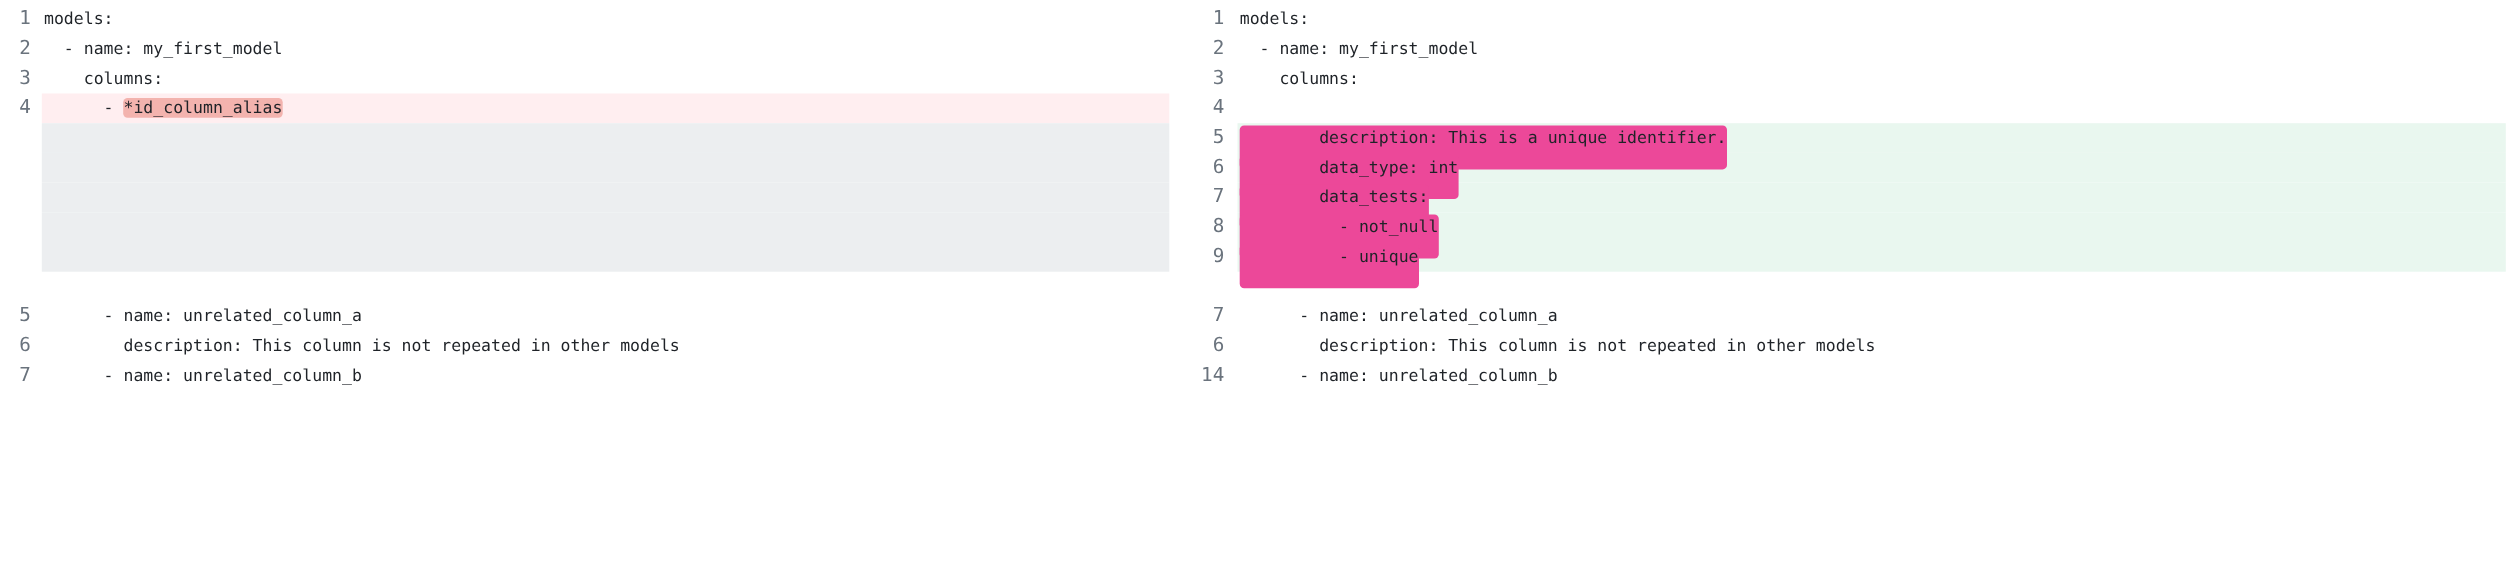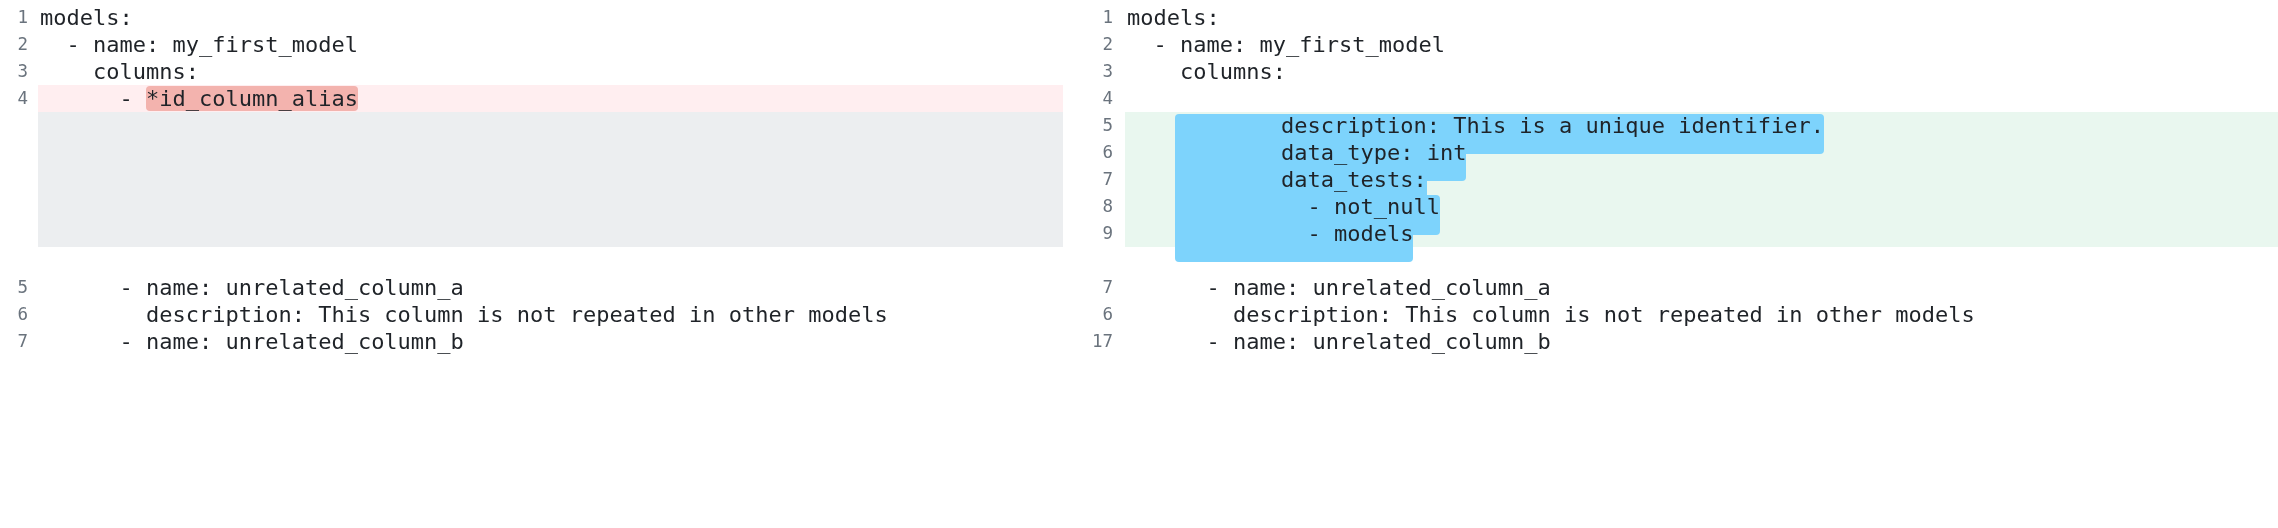--- a/index.html
+++ b/index.html
@@ -50,21 +50,21 @@
     font-family: "DejaVu Sans Mono", "Liberation Mono", monospace;
   }
   .panel-right .ln {
     width: 62px;
     min-width: 62px;
     padding-right: 12px;
   }
   .code {
     flex: 1 1 auto;
     position: relative;
-    font-size: 22px;
+    font-size: 15px;
     line-height: 27px;
     color: #1f2328;
     padding-left: 2px;
     white-space: pre;
     font-family: "DejaVu Sans Mono", "Liberation Mono", monospace;
   }
   .code .txt { position: relative; z-index: 2; }
 
   
   .row-del .code { background: #ffeef0; }
@@ -81,28 +81,27 @@
   .row-add .code .txt .pill {
     background: #a6ddbe;
     border-radius: 4px;
     padding: 2px 0;
     box-decoration-break: clone;
     -webkit-box-decoration-break: clone;
   }
   .row-add-full .code { background: #e9f7ef; }
   .row-add-full .code .fullpill {
     display: inline-block;
-    background: #7dd3fc;
+    background: #ec4899;
     border-radius: 4px;
     height: 40px;
     line-height: 23px;
     margin-top: 2px;
     position: relative;
     z-index: 2;
-    margin-left: 48px;
   }
 
   
   .filler {
     position: relative;
     height: 27px;
   }
   .filler .ln {
     width: 38px;
     min-width: 38px;
@@ -136,20 +135,20 @@
 
   <div class="panel panel-right" id="right-panel">
       <div class="code-line"><span class="ln">1</span><span class="code"><span class="txt">models:</span></span></div>
       <div class="code-line"><span class="ln">2</span><span class="code"><span class="txt">  - name: my_first_model</span></span></div>
       <div class="code-line"><span class="ln">3</span><span class="code"><span class="txt">    columns:</span></span></div>
       <div class="code-line row-add"><span class="ln">4</span><span class="code"><span class="txt">      - <span class="pill">name: id</span></span></span></div>
       <div class="code-line row-add-full"><span class="ln">5</span><span class="code"><span class="txt"><span class="fullpill">        description: This is a unique identifier.</span></span></span></div>
       <div class="code-line row-add-full"><span class="ln">6</span><span class="code"><span class="txt"><span class="fullpill">        data_type: int</span></span></span></div>
       <div class="code-line row-add-full"><span class="ln">7</span><span class="code"><span class="txt"><span class="fullpill">        data_tests:</span></span></span></div>
       <div class="code-line row-add-full"><span class="ln">8</span><span class="code"><span class="txt"><span class="fullpill">          - not_null</span></span></span></div>
-      <div class="code-line row-add-full"><span class="ln">9</span><span class="code"><span class="txt"><span class="fullpill">          - models</span></span></span></div>
+      <div class="code-line row-add-full"><span class="ln">9</span><span class="code"><span class="txt"><span class="fullpill">          - unique</span></span></span></div>
       <div class="code-line spacer"><span class="ln"></span><span class="code"></span></div>
       <div class="code-line"><span class="ln">7</span><span class="code"><span class="txt">      - name: unrelated_column_a</span></span></div>
       <div class="code-line"><span class="ln">6</span><span class="code"><span class="txt">        description: This column is not repeated in other models</span></span></div>
-      <div class="code-line"><span class="ln">17</span><span class="code"><span class="txt">      - name: unrelated_column_b</span></span></div>
+      <div class="code-line"><span class="ln">14</span><span class="code"><span class="txt">      - name: unrelated_column_b</span></span></div>
     </div>
 
 </div>
 
 </body></html>

